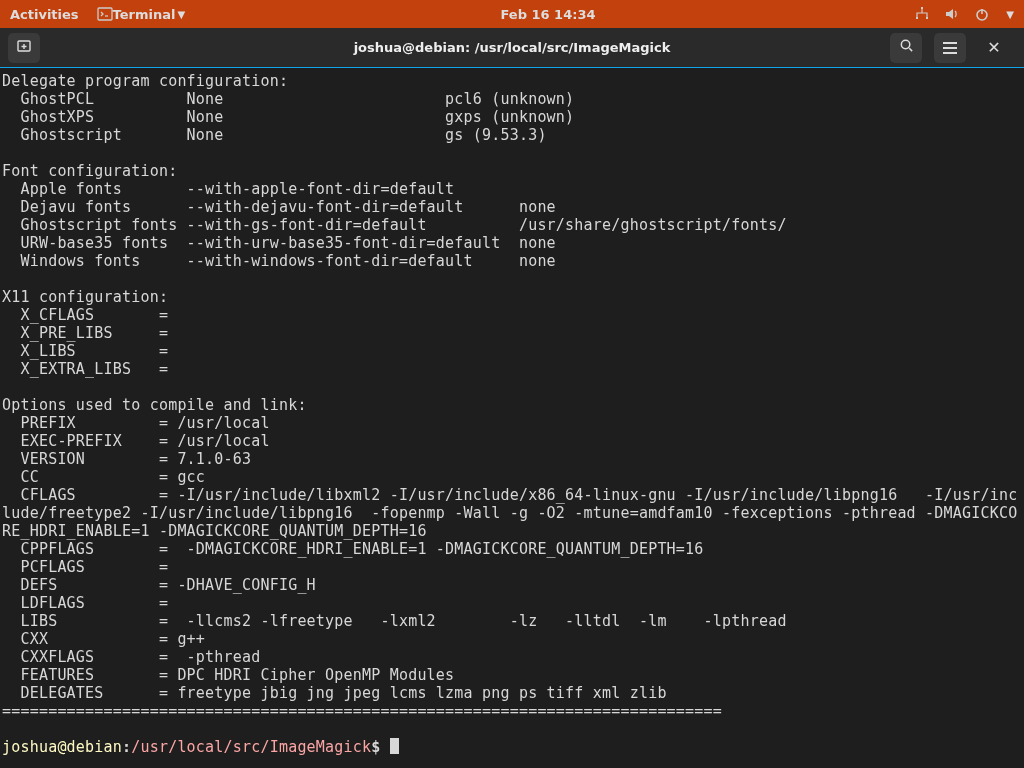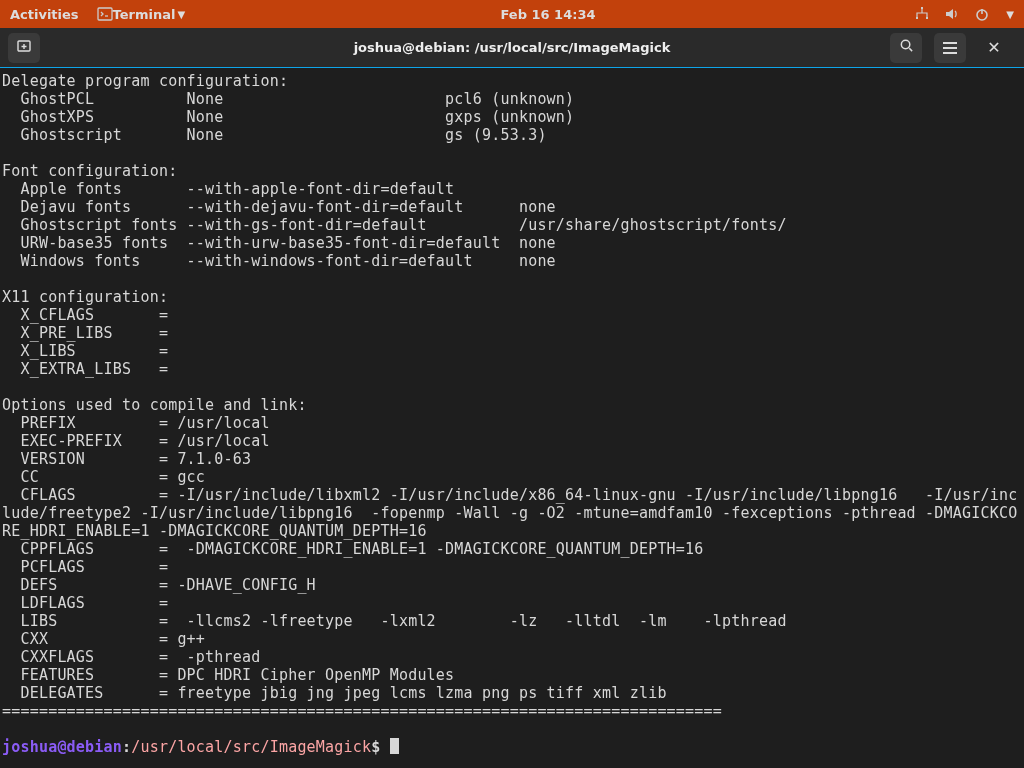--- a/index.html
+++ b/index.html
@@ -18,21 +18,21 @@
   .tb-btn { width: 32px; height: 30px; border-radius: 5px; background: #3a3a3a; display: flex; align-items: center; justify-content: center; margin-right: 6px; cursor: pointer; }
   .tb-btn.flat { background: transparent; }
   .tb-right { margin-left: auto; display: flex; gap: 6px; }
   .hamburger { display: flex; flex-direction: column; gap: 3px; }
   .hamburger span { display: block; width: 14px; height: 2px; background: #ddd; }
   .close-x { font-size: 16px; color: #ddd; }
   .search-ico svg { width: 15px; height: 15px; }
   .newtab svg { width: 16px; height: 16px; }
   
   .terminal { background: #1e1e1e; height: calc(768px - 28px - 40px); padding: 4px 2px; font-family: "DejaVu Sans Mono","Liberation Mono",monospace; font-size: 15px; line-height: 18px; color: #d7d7d7; white-space: pre-wrap; word-break: break-all; overflow: hidden; letter-spacing: 0.2px; }
-  .prompt-user { color: #8b5cf6; font-weight: bold; }
+  .prompt-user { color: #fef9c3; font-weight: normal; }
   .prompt-colon { color: #d7d7d7; font-weight: bold; }
   .prompt-path { color: #fca5a5; font-weight: normal; }
   .prompt-dollar { color: #d7d7d7; font-weight: bold; }
   .cursor { display: inline-block; width: 9px; height: 16px; background: #d7d7d7; vertical-align: -2px; }
 </style>
 </head>
 <body>
 
 <div class="top-panel">
   <div class="top-left">

